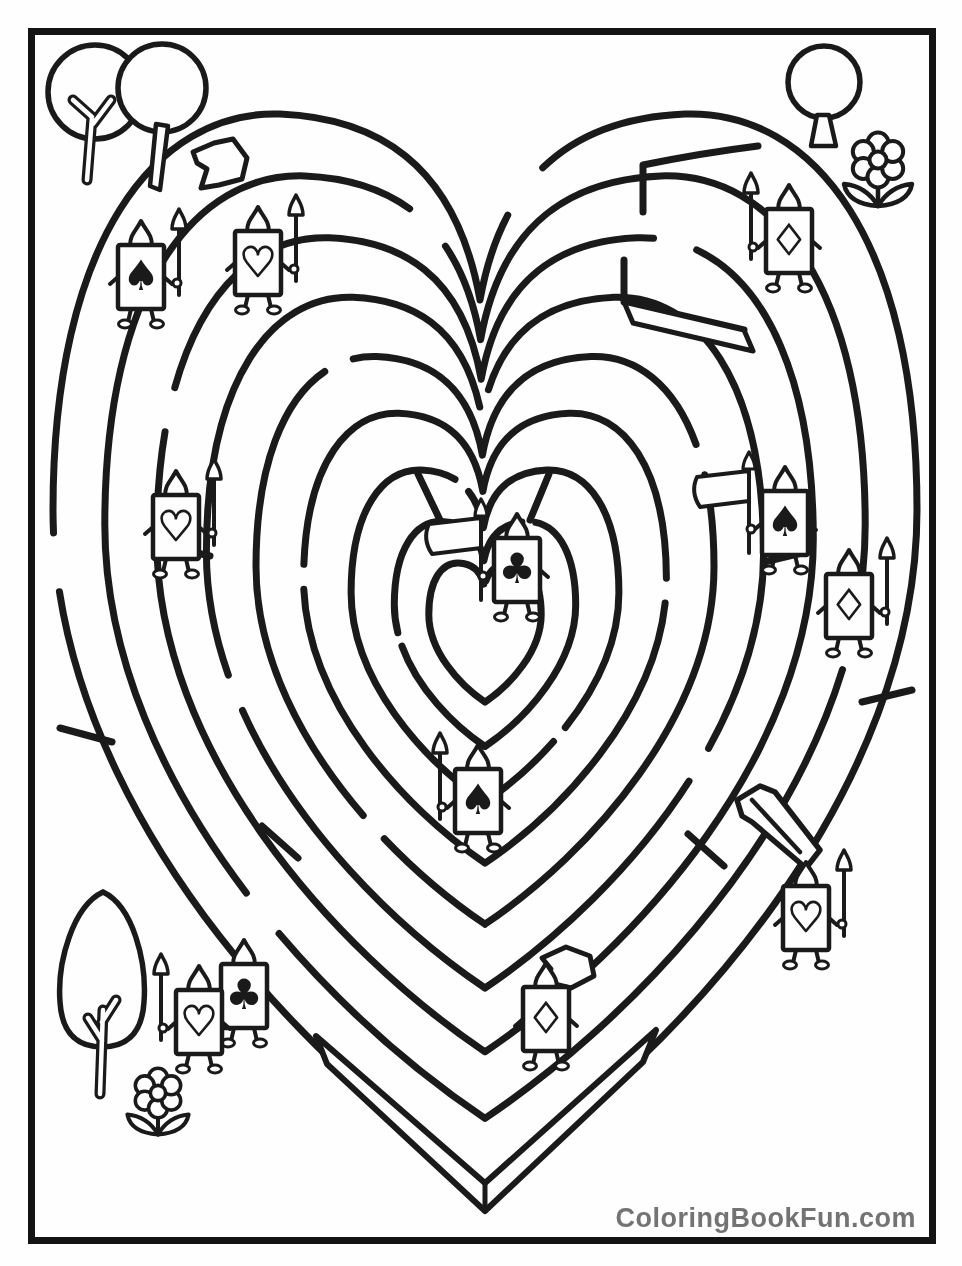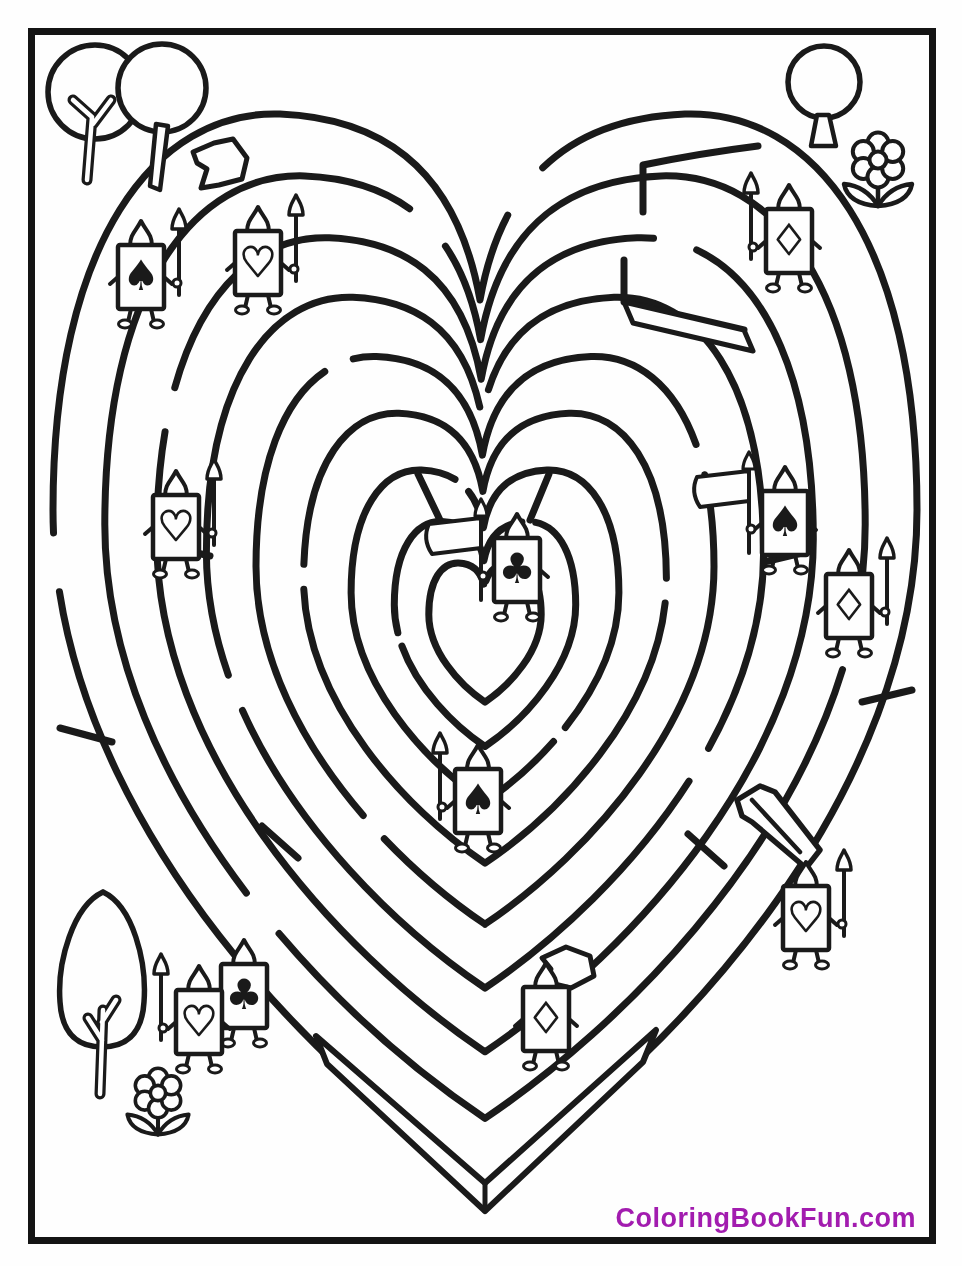--- a/index.html
+++ b/index.html
@@ -8,21 +8,21 @@
     font-family:"DejaVu Sans","Liberation Sans",sans-serif;
   }
   #frame{
     position:absolute;left:28px;top:28px;right:26px;bottom:22px;
     border:7px solid #141414;pointer-events:none;
   }
   #art{position:absolute;left:0;top:0;}
   #watermark{
     position:absolute;right:46px;bottom:32px;
     font-family:"Liberation Sans","DejaVu Sans",sans-serif;
-    font-weight:700;font-size:27px;letter-spacing:.5px;color:#a21caf;text-align:right;
+    font-weight:700;font-size:27px;letter-spacing:.5px;color:#737373;text-align:right;
   }
   .ink-line{fill:none;stroke:#1a1a1a;stroke-linecap:round;stroke-linejoin:round;}
 </style>
 </head>
 <body>
 
 <div id="page">
 
   <svg id="art" width="962" height="1266" viewBox="0 0 962 1266">
 

